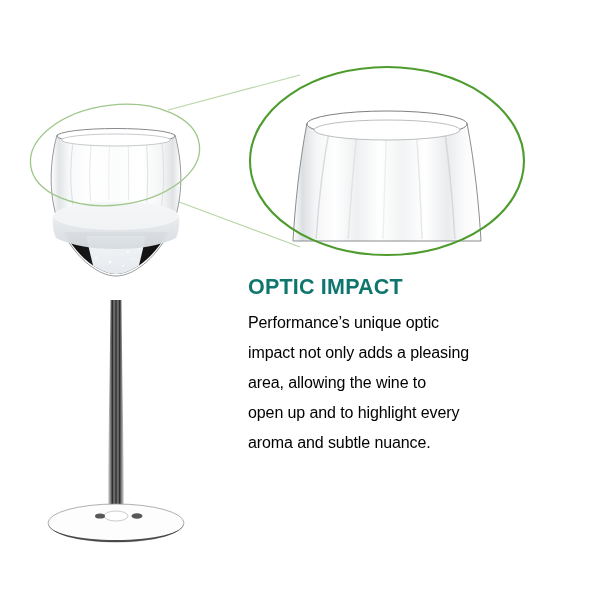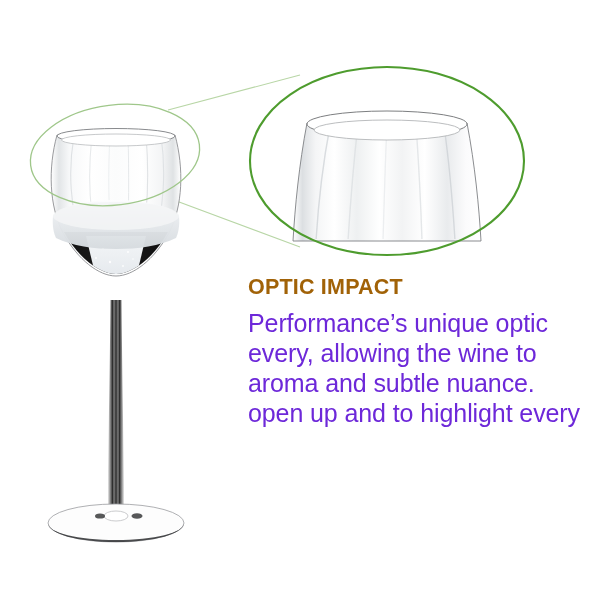--- a/index.html
+++ b/index.html
@@ -36,34 +36,34 @@
     top: 276px;
     width: 340px;
   }
 
   #headline {
     margin: 0;
     font-size: 21.5px;
     font-weight: bold;
     letter-spacing: 0.2px;
     line-height: 1.05;
-    color: #a16207;
+    color: #0f766e;
     white-space: nowrap;
   }
 
   #body-copy {
     margin: 0;
     padding-top: 9px;
   }
 
   .copy-line {
     display: block;
-    font-size: 25px;
+    font-size: 16px;
     line-height: 30.2px;
-    color: #6d28d9;
+    color: #000000;
     letter-spacing: -0.1px;
     white-space: nowrap;
   }
 </style>
 </head>
 <body>
 
 <div id="page">
 
   <svg id="artwork" viewBox="0 0 600 600">
@@ -237,19 +237,20 @@
     </g>
 
     <ellipse cx="387" cy="161" rx="137" ry="94" fill="none" stroke="#4e9c2e" stroke-width="2.1"></ellipse>
   </svg>
 
   <div id="text-column">
     <h2 id="headline">OPTIC IMPACT</h2>
 
     <p id="body-copy">
       <span class="copy-line">Performance’s unique optic</span>
-      <span class="copy-line">every, allowing the wine to</span>
+      <span class="copy-line">impact not only adds a pleasing</span>
+      <span class="copy-line">area, allowing the wine to</span>
+      <span class="copy-line">open up and to highlight every</span>
       <span class="copy-line">aroma and subtle nuance.</span>
-      <span class="copy-line">open up and to highlight every</span>
     </p>
   </div>
 
 </div>
 
 </body></html>

